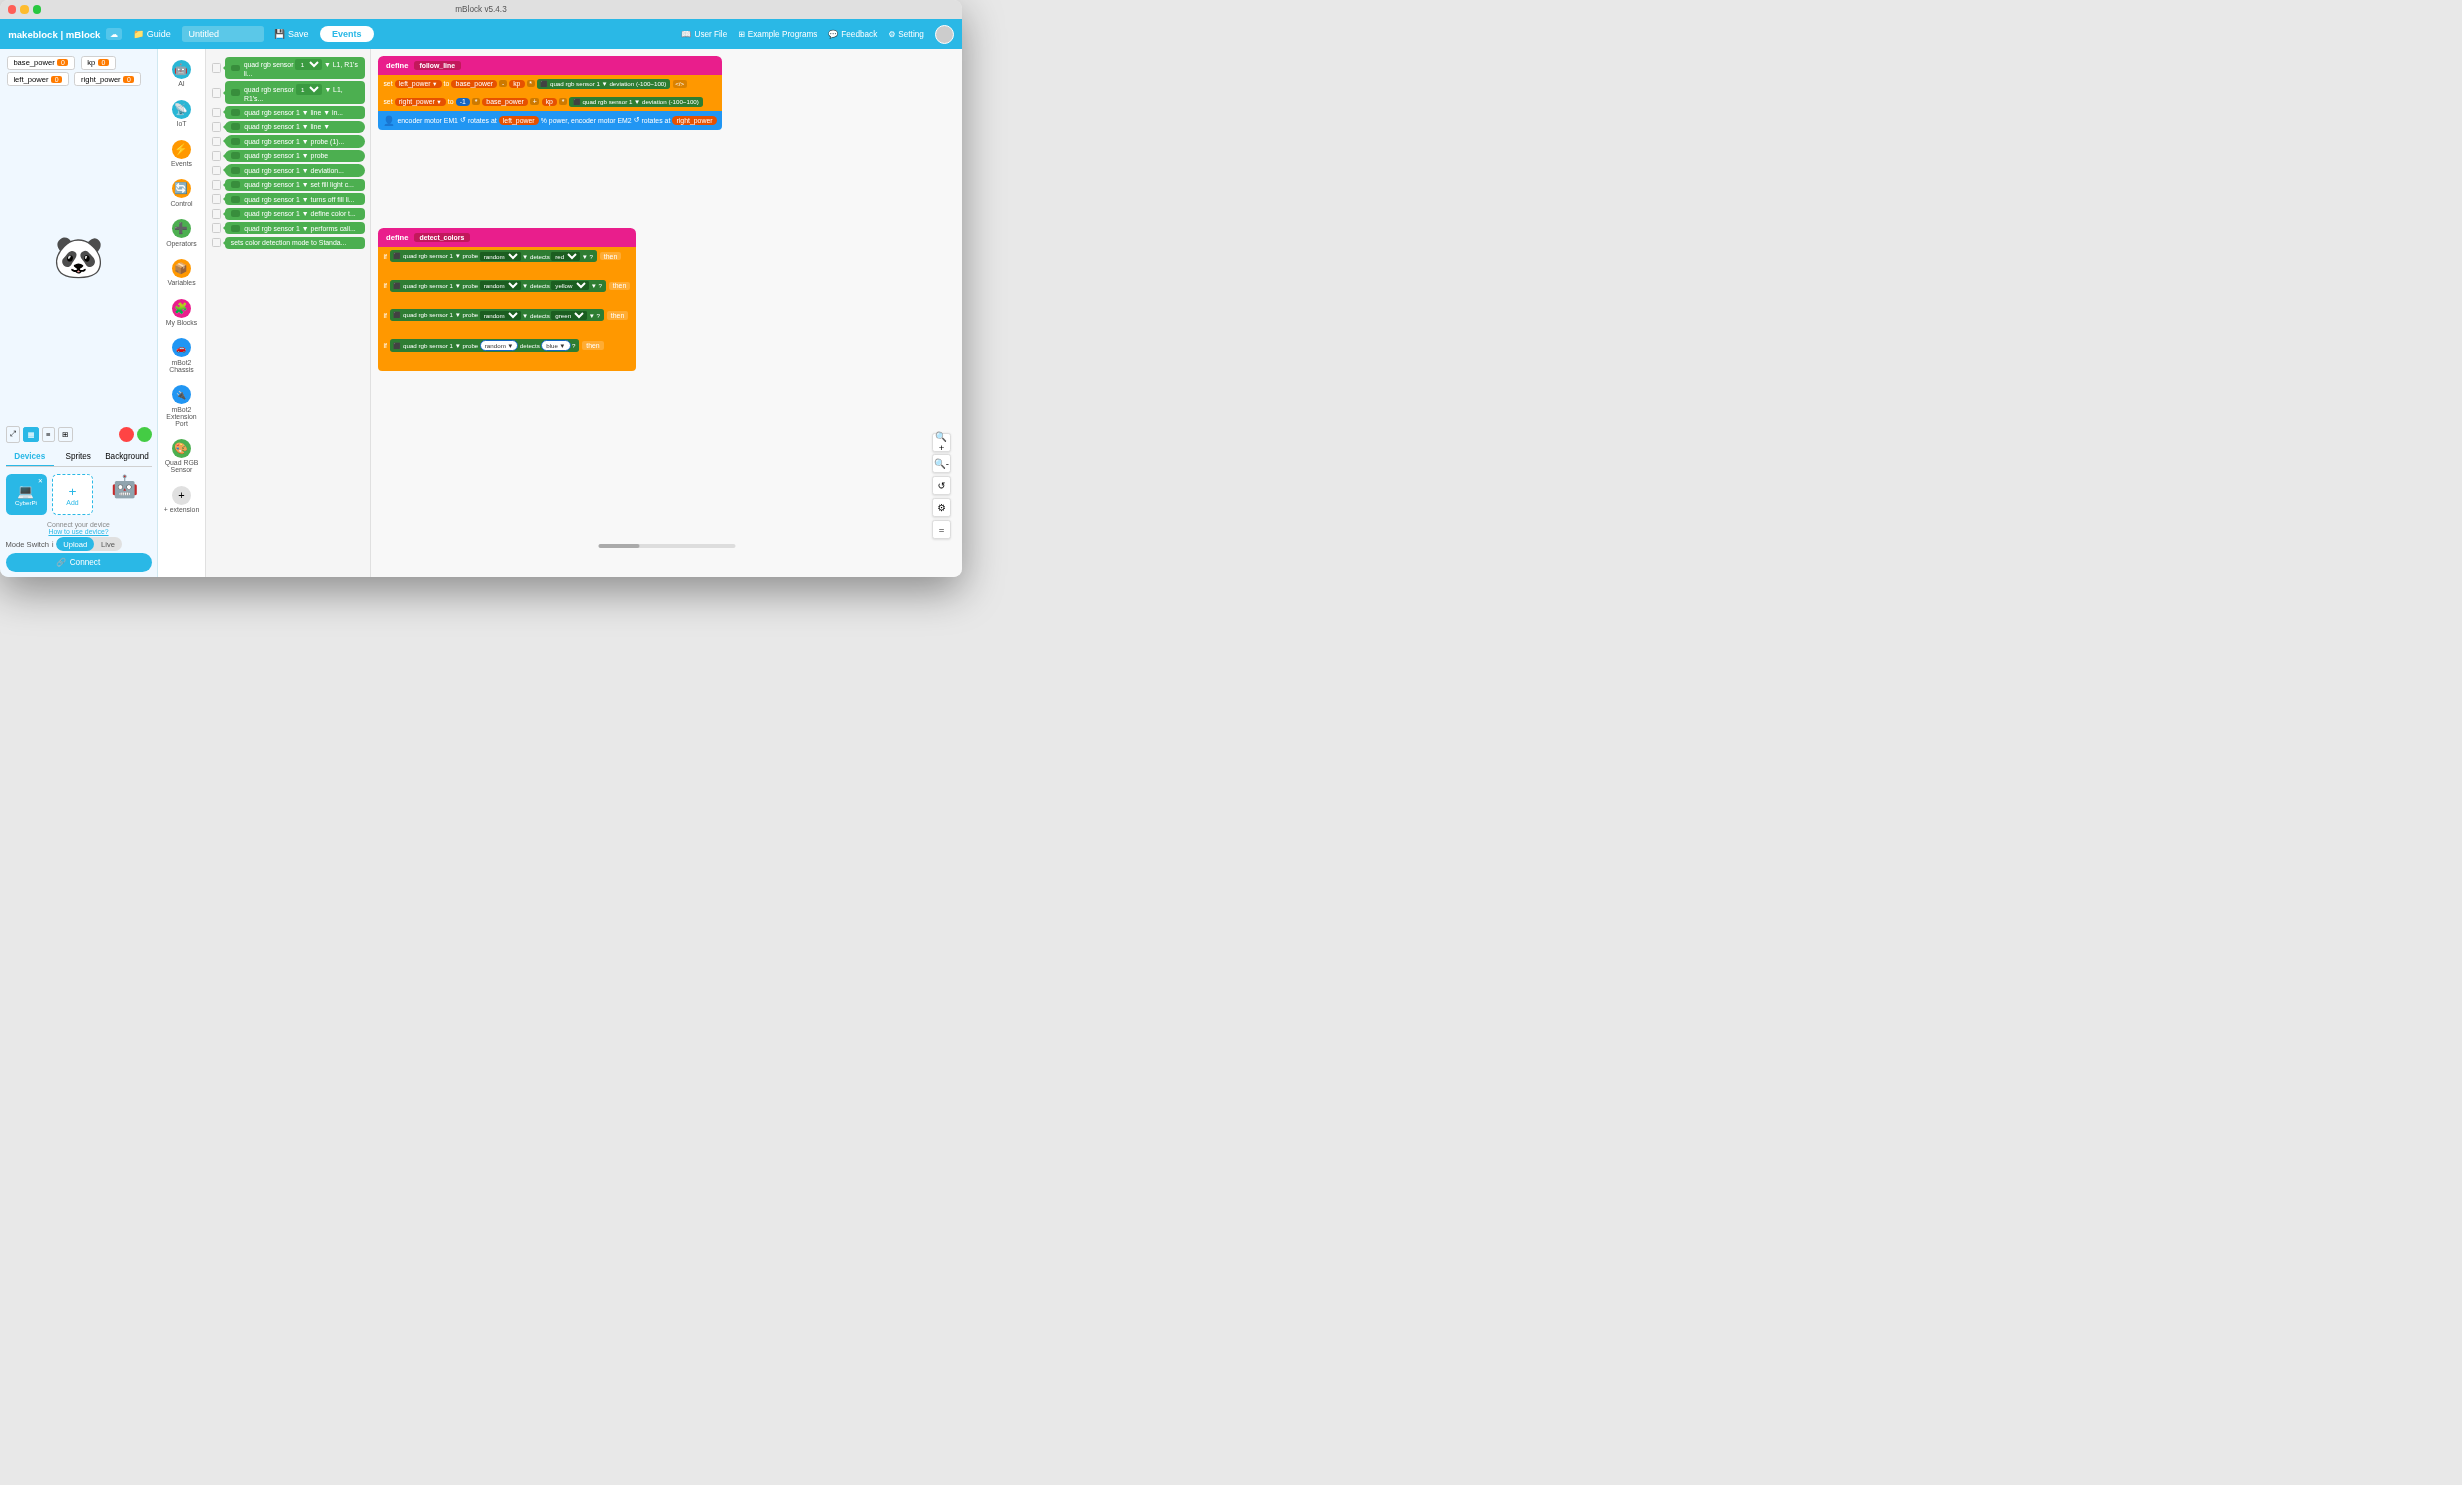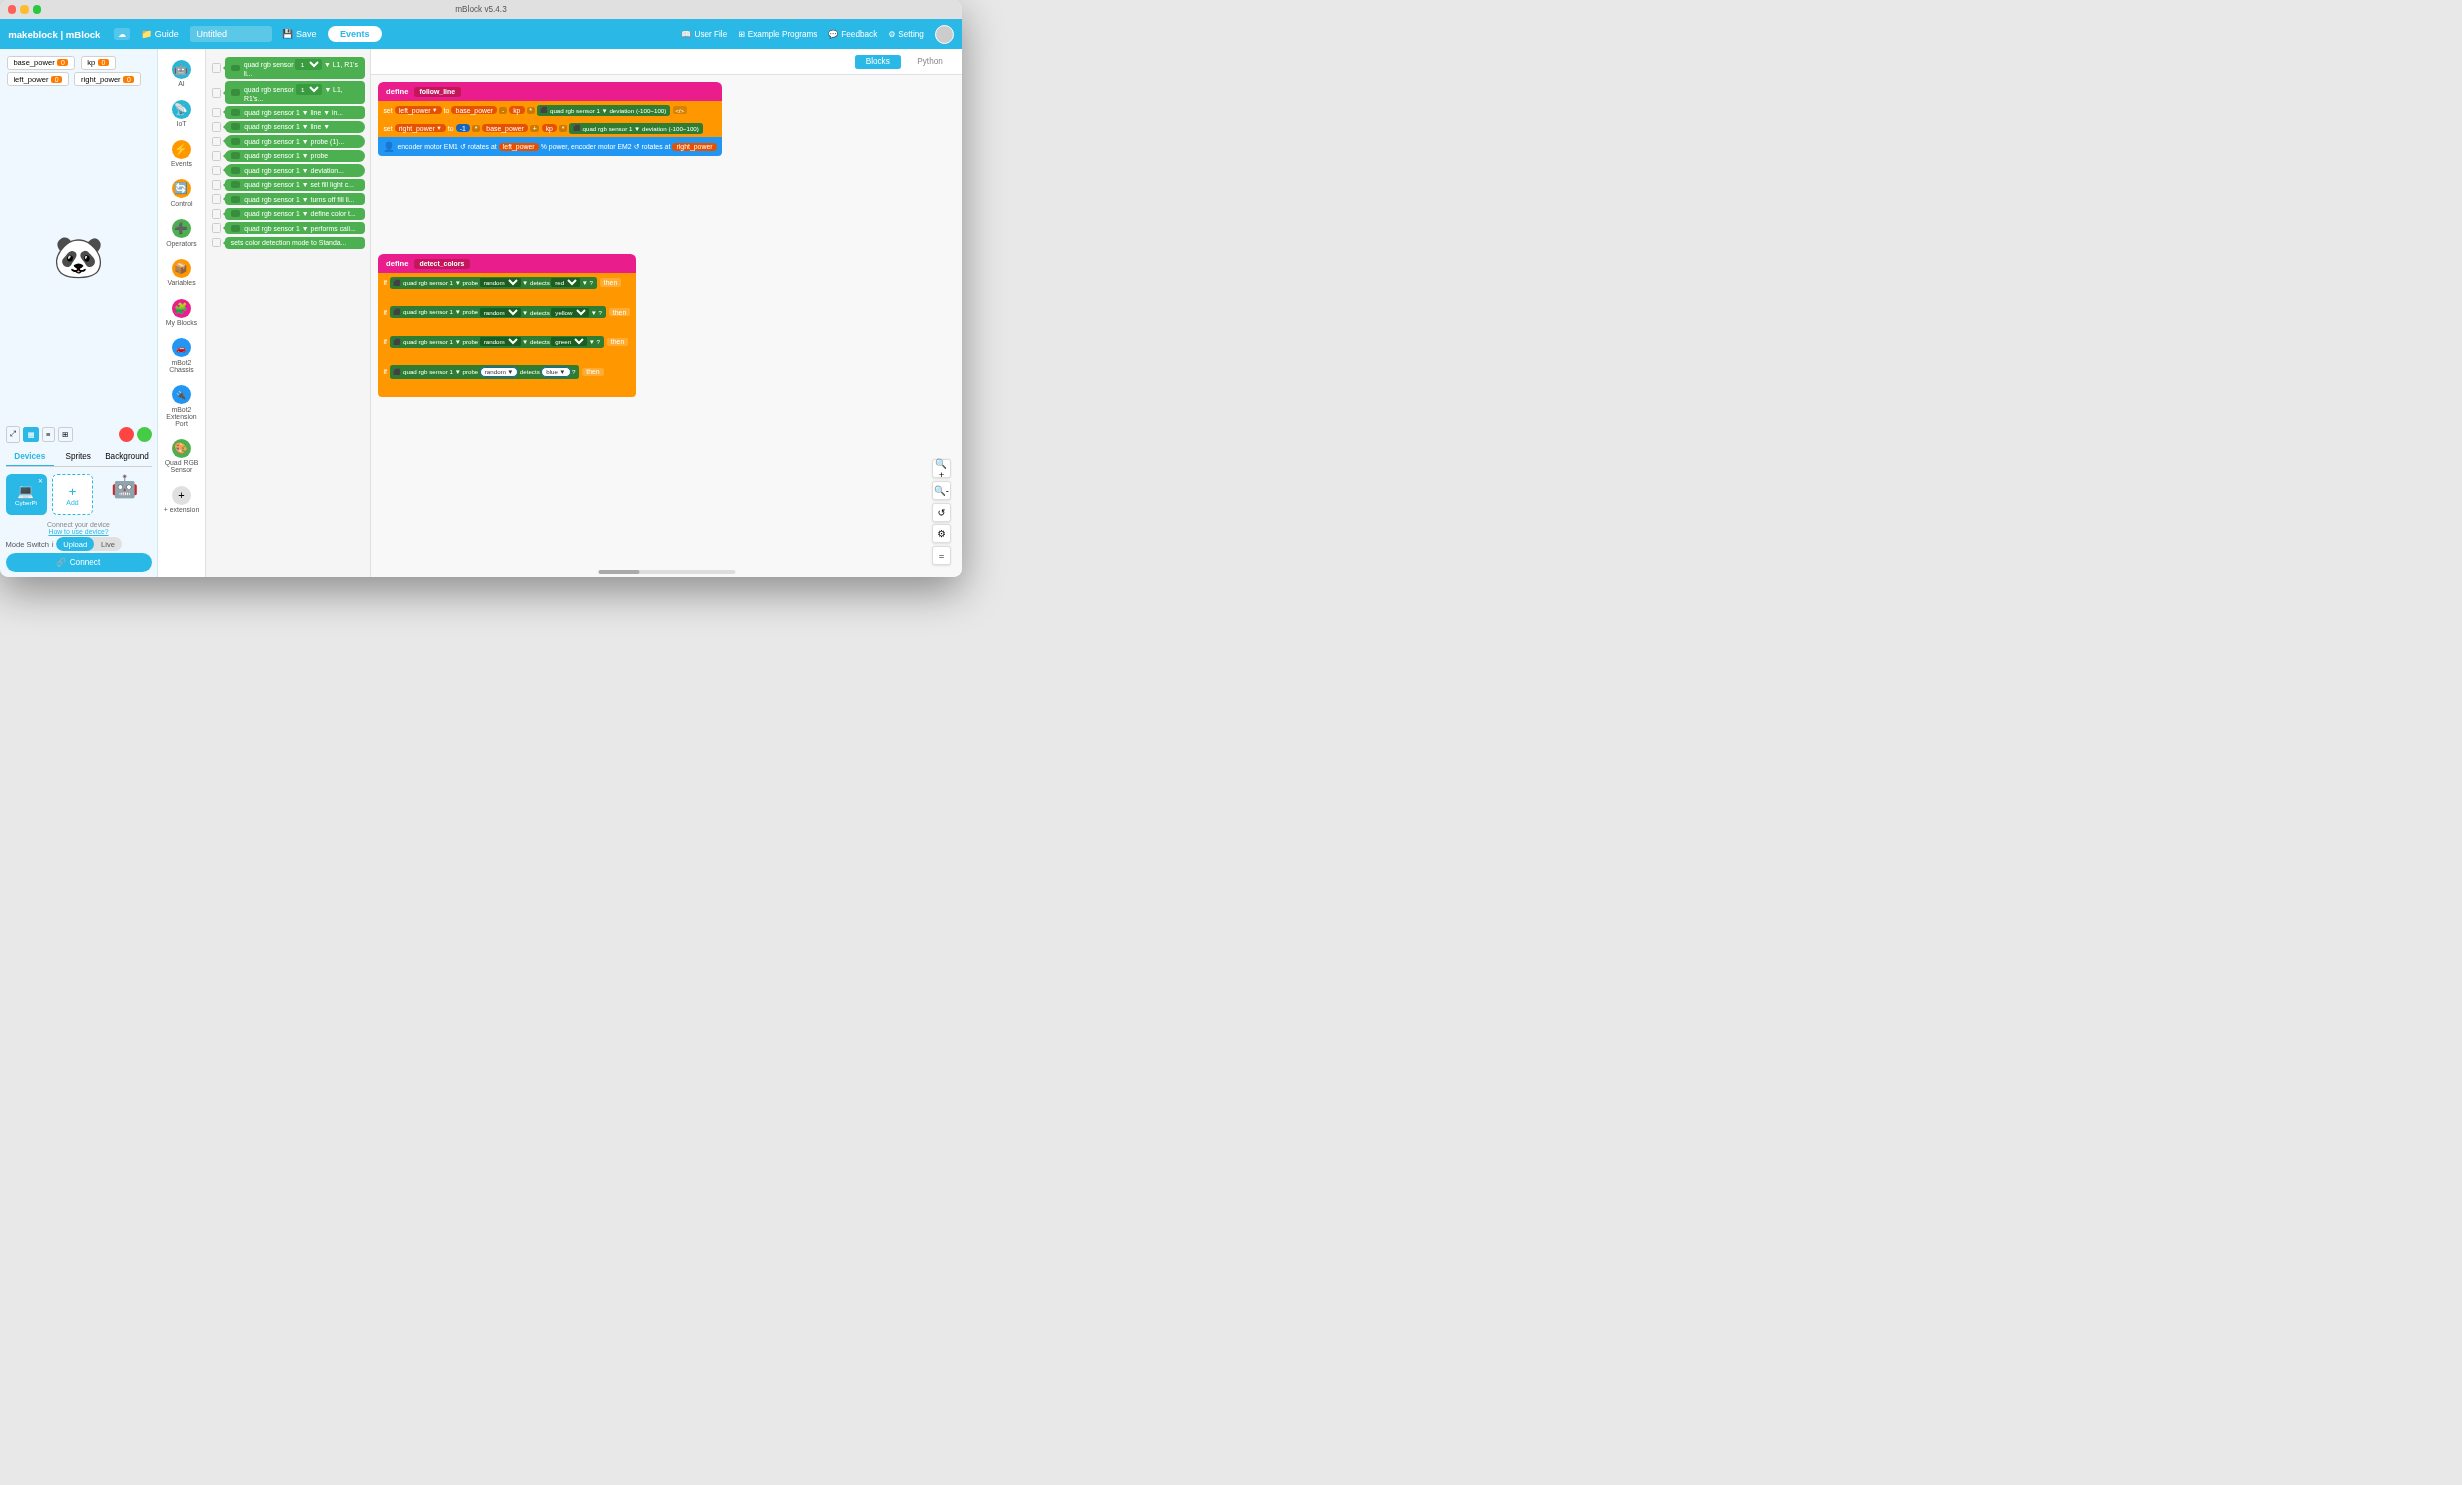--- a/index.html
+++ b/index.html
@@ -9,21 +9,21 @@
     .title-bar { height: 19px; background: #e0e0e0; display: flex; align-items: center; justify-content: center; border-radius: 8.2px 8.2px 0 0; position: relative; }
     .title-bar-title { font-size: 8.2px; color: #555; }
     .traffic-lights { position: absolute; left: 8.2px; display: flex; gap: 4.1px; }
     .tl { width: 8.2px; height: 8.2px; border-radius: 50%; }
     .tl-red { background: #ff5f57; }
     .tl-yellow { background: #febc2e; }
     .tl-green { background: #28c840; }
 
     
     .top-nav { height: 30px; background: #2ab8e6; display: flex; align-items: center; padding: 0 8.2px; gap: 5.5px; }
-    .brand { display: flex; align-items: center; gap: 4.1px; color: white; font-size: 9.6px; font-weight: 600; margin-right: 8px; }
+    .brand { display: flex; align-items: center; gap: 4.1px; color: white; font-size: 9.6px; font-weight: 600; margin-right: 0; }
     .nav-icon-btn { background: rgba(255,255,255,0.2); border: none; border-radius: 2.7px; color: white; padding: 1.4px 4.1px; cursor: pointer; font-size: 8.2px; display: flex; align-items: center; gap: 2.1px; }
     .file-btn { background: transparent; border: none; color: white; font-size: 9px; cursor: pointer; display: flex; align-items: center; gap: 2.1px; padding: 2.7px 5.5px; border-radius: 2.7px; }
     .title-input { background: #5bc8e8; border: none; border-radius: 2.7px; color: white; font-size: 9px; padding: 2.7px 6.9px; width: 82px; outline: none; }
     .title-input::placeholder { color: rgba(255,255,255,0.8); }
     .save-btn { background: transparent; border: none; color: white; font-size: 9px; cursor: pointer; display: flex; align-items: center; gap: 2.1px; padding: 2.7px 5.5px; border-radius: 2.7px; }
     .publish-btn { background: white; border: none; border-radius: 13.7px; color: #2ab8e6; font-size: 9px; font-weight: 600; padding: 3.4px 12.4px; cursor: pointer; }
     .nav-right { margin-left: auto; display: flex; align-items: center; gap: 11px; color: white; font-size: 8.2px; }
     .nav-right-item { display: flex; align-items: center; gap: 2.7px; cursor: pointer; }
     .avatar { width: 19px; height: 19px; border-radius: 50%; background: #ccc; border: 1.4px solid white; }
 
@@ -347,24 +347,20 @@
     </div>
     <div class="block-item">
       <div class="block-checkbox"></div>
       <div class="block-shape">
         <span>sets color detection mode to Standa...</span>
       </div>
     </div>
   </div>
 
   <div class="canvas-area">
-    <div class="canvas-top">
-      <button class="canvas-tab active">Blocks</button>
-      <button class="canvas-tab">Python</button>
-    </div>
 
     <div class="canvas-workspace">
 
       <div style="position:absolute; top:6.9px; left:6.9px;">
 
         <div style="background:#e91e8c; border-radius:5.5px 5.5px 0 0; padding:4.1px 8.2px; display:flex; align-items:center; gap:5.5px; color:white; font-size:7.6px; font-weight:bold; min-height:19px;">
           <span>define</span>
           <span style="background:#c2185b; border-radius:2.7px; padding:1.4px 5.5px; font-size:6.9px;">follow_line</span>
         </div>
 

